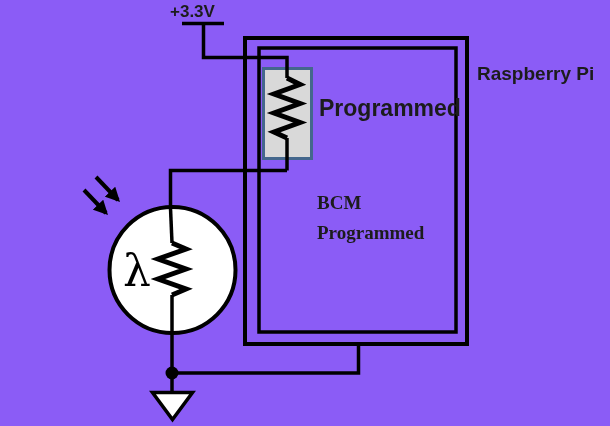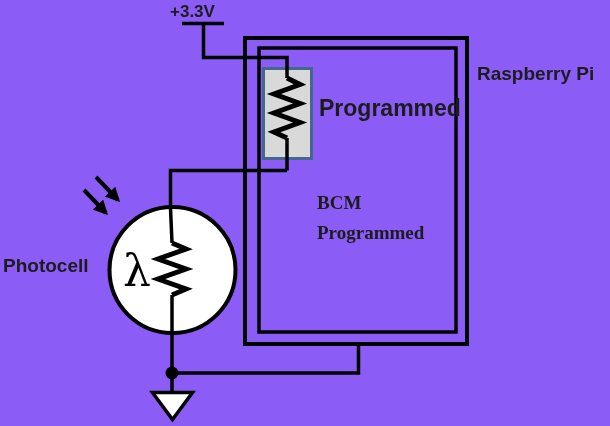--- a/index.html
+++ b/index.html
@@ -68,16 +68,15 @@
 
   <div class="lbl lbl-pullup">
     <div>Programmed</div>
   </div>
 
   <div class="lbl lbl-processor">
     <div>BCM</div>
     <div>Programmed</div>
   </div>
 
-  <div class="lbl lbl-photocell">Photocell</div>
 
   <div class="lbl lbl-lambda">λ</div>
 </div>
 
 </body></html>

